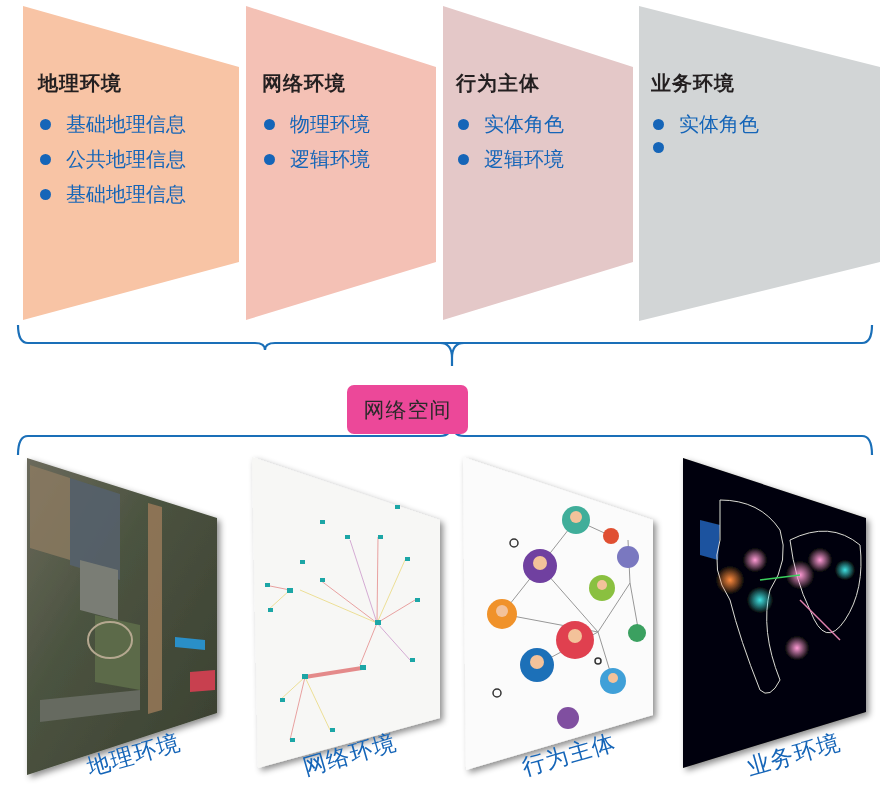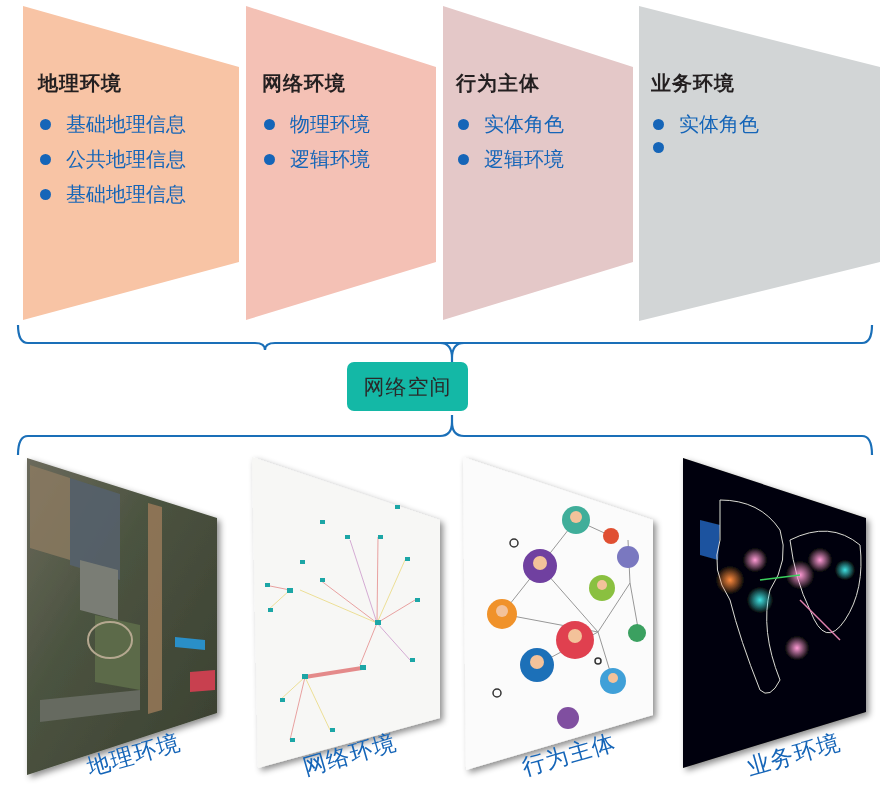--- a/index.html
+++ b/index.html
@@ -4,21 +4,21 @@
 <style>
   html, body { margin:0; padding:0; background:#ffffff; }
   body { width:892px; height:798px; position:relative; overflow:hidden;
          font-family: "DejaVu Sans", "Liberation Sans", sans-serif; }
   .layer { position:absolute; left:0; top:0; width:892px; height:798px; }
   .panel-text { position:absolute; }
   .panel-title { font-size:20px; font-weight:bold; color:#231f20; margin:0 0 10px 0; letter-spacing:1px; }
   .panel-list { list-style:none; margin:0; padding:0; }
   .panel-list li { font-size:20px; color:#1565b8; line-height:35px; white-space:nowrap; display:flex; align-items:center; }
   .panel-list li .dot { display:inline-block; width:11px; height:11px; border-radius:50%; background:#1565b8; margin:0 15px 0 2px; flex:0 0 auto; }
-  .center-box { position:absolute; left:347px; top:362px; width:121px; height:49px; background:#14b8a6; border-radius:7px;
+  .center-box { position:absolute; left:347px; top:385px; width:121px; height:49px; background:#ec4899; border-radius:7px;
                 display:flex; align-items:center; justify-content:center; font-size:21px; color:#2a2a2a; letter-spacing:1px; }
   .img-label { position:absolute; font-size:23px; color:#1565b8; transform:rotate(-16deg); transform-origin:left bottom; white-space:nowrap; letter-spacing:1px; }
 </style>
 </head>
 <body>
 
 <svg class="layer" width="892" height="798" viewBox="0 0 892 798">
   <defs>
     <linearGradient id="aerialGrad" x1="0" y1="0" x2="1" y2="1">
       <stop offset="0" stop-color="#6b6a5c"></stop>

